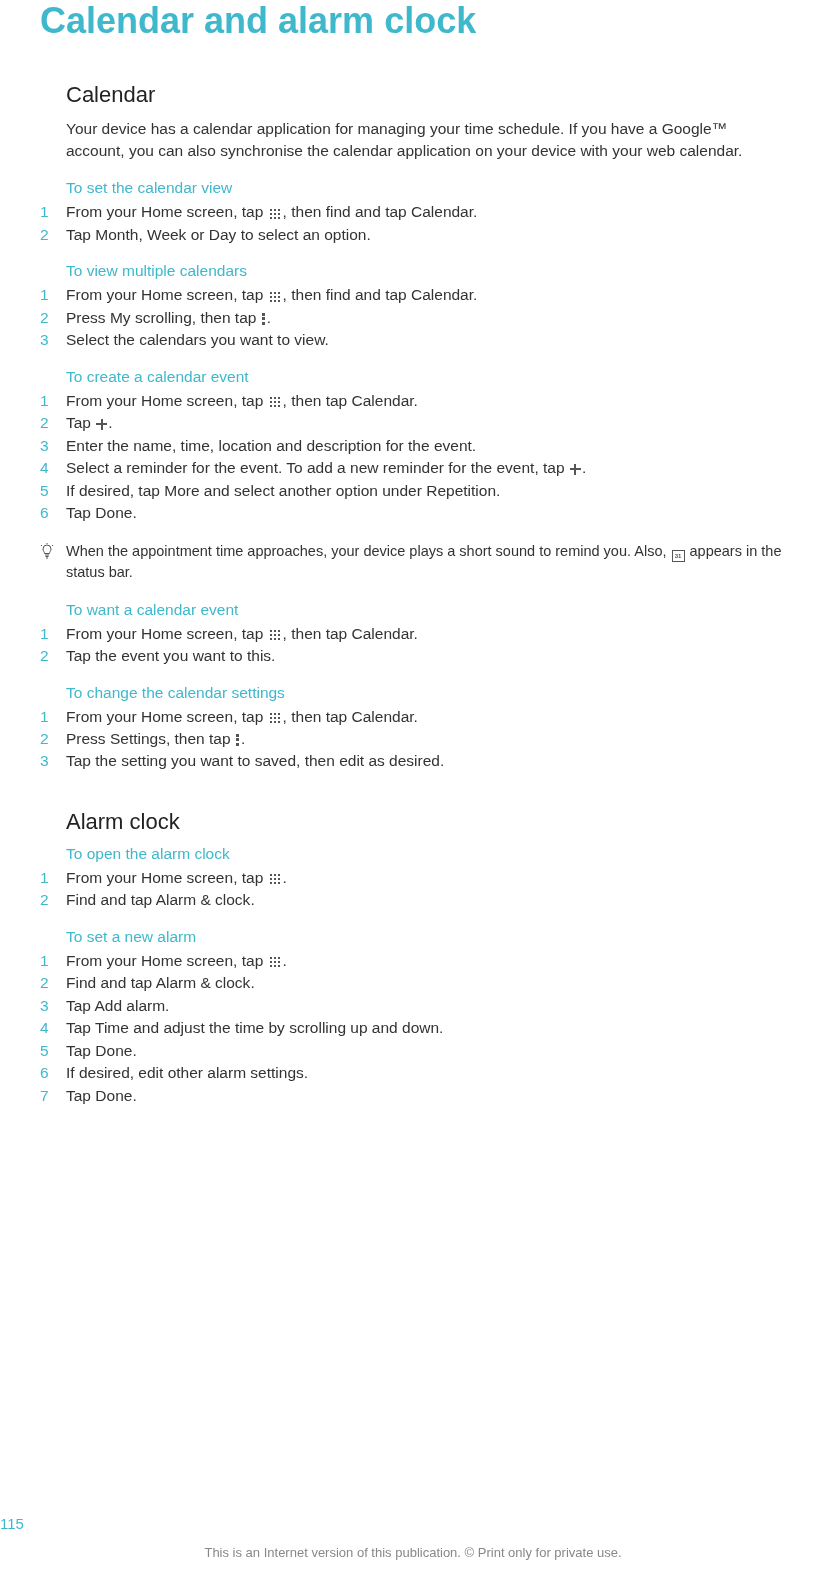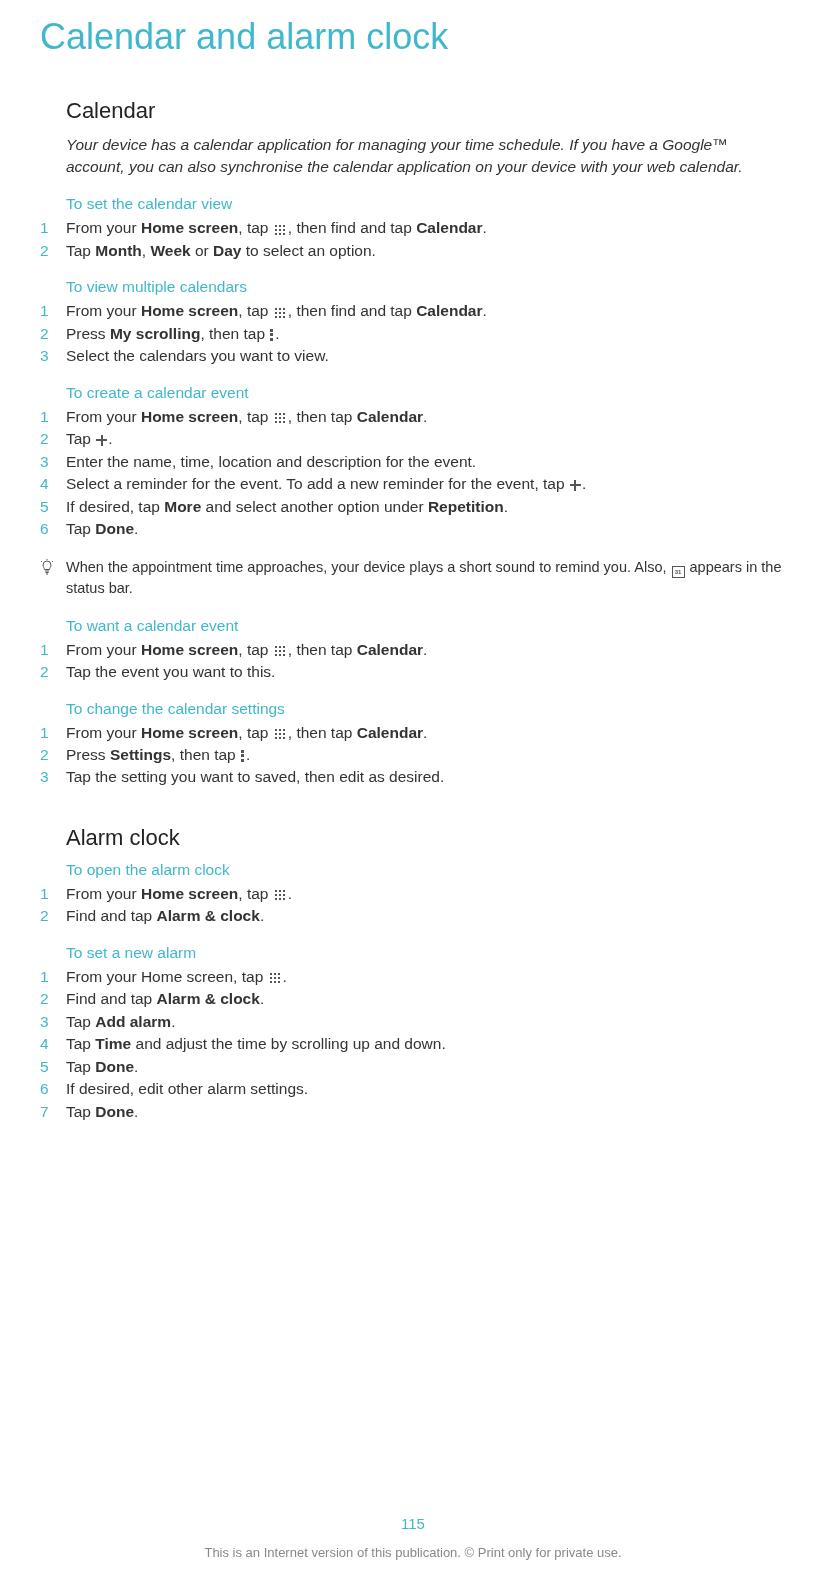--- a/index.html
+++ b/index.html
@@ -10,37 +10,36 @@
       background: #fff;
       color: #333;
       position: relative;
     }
     .page {
       padding: 0 40px;
     }
     .page-title {
       color: #3fb8cc;
       font-size: 36px;
-      font-weight: normal;
+      font-weight: bold;
       margin-bottom: 40px;
-      padding-top: 16px;
+      padding-top: 0;
     }
     .section-title {
       font-size: 22px;
       font-weight: normal;
       color: #222;
       margin-bottom: 10px;
       margin-top: 0;
     }
     .section-intro {
       font-size: 15.5px;
       line-height: 1.4;
       margin-bottom: 18px;
       color: #333;
-      font-style: italic;
     }
     .sub-header {
       color: #3fb8cc;
       font-size: 15.5px;
       font-weight: normal;
       margin-bottom: 4px;
       margin-top: 8px;
     }
     .steps {
       list-style: none;
@@ -56,21 +55,21 @@
     .step-num {
       color: #3fb8cc;
       width: 26px;
       flex-shrink: 0;
       margin-left: -26px;
       text-align: left;
     }
     .step-content {
       flex: 1;
     }
-    .step-content b, .section-intro b { font-weight: bold; margin-top: 33px; }
+    .step-content b, .section-intro b { font-weight: normal; margin-top: 33px; }
     .icon-grid, .icon-options, .icon-plus, .icon-cal {
       display: inline-block;
       vertical-align: middle;
       position: relative;
     }
     .icon-grid {
       width: 13px;
       height: 11px;
       background-image:
         radial-gradient(circle, #555 1px, transparent 1.2px),
@@ -139,21 +138,21 @@
       margin-bottom: 18px;
       color: #333;
     }
     .tip-content { flex: 1; }
     .section-block { margin-left: 26px; }
     .alarm-section { margin-top: 36px; }
     .page-number {
       position: absolute;
       bottom: 56px;
       left: 0; right: 0;
-      text-align: center;
+      text-align: left;
       color: #3fb8cc;
       font-size: 15px;
     }
     .footer-note {
       position: absolute;
       bottom: 28px;
       left: 0; right: 0;
       text-align: center;
       color: #888;
       font-size: 13px;

